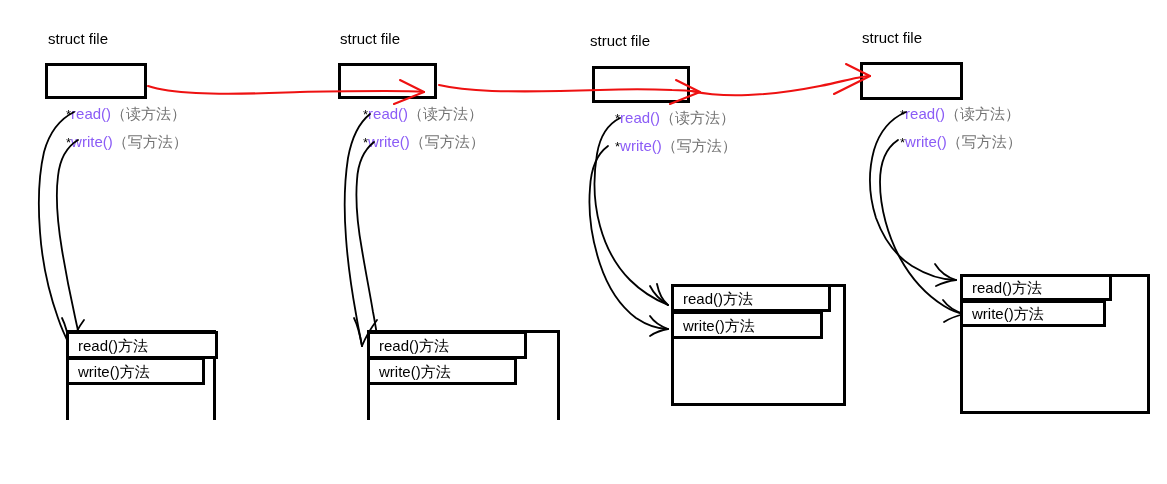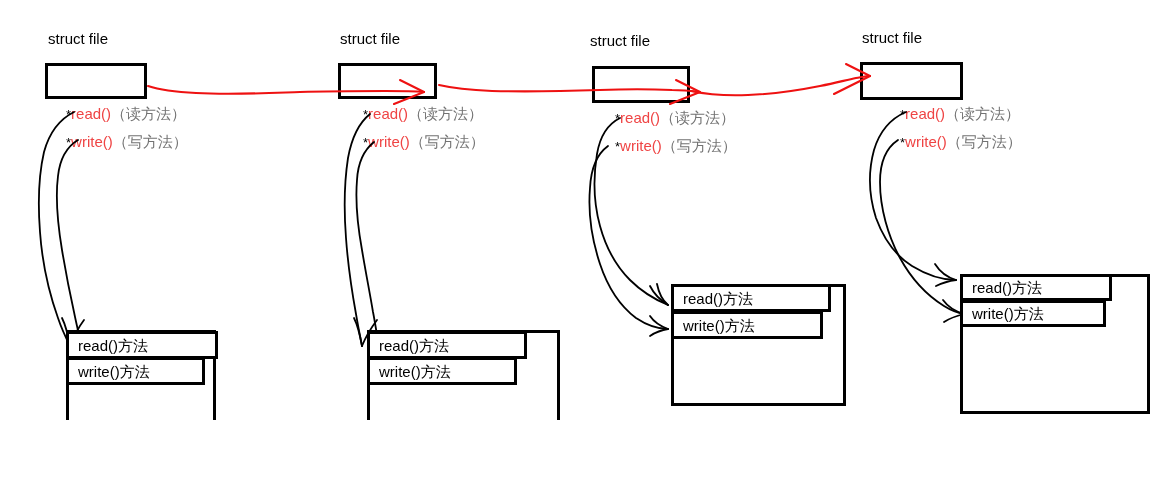--- a/index.html
+++ b/index.html
@@ -44,21 +44,21 @@
     font-size: 15px;
     line-height: 1;
     color: #ff0000;
   }
   .method-line .star {
     color: #000000;
     font-size: 13px;
     vertical-align: baseline;
   }
   .method-line .fn {
-    color: #ef4444;
+    color: #8b5cf6;
   }
   .method-line .cn {
     color: #737373;
   }
   .dev-body {
     position: absolute;
     border: 3px solid #000000;
     background: #ffffff;
     box-sizing: border-box;
     z-index: 1;

